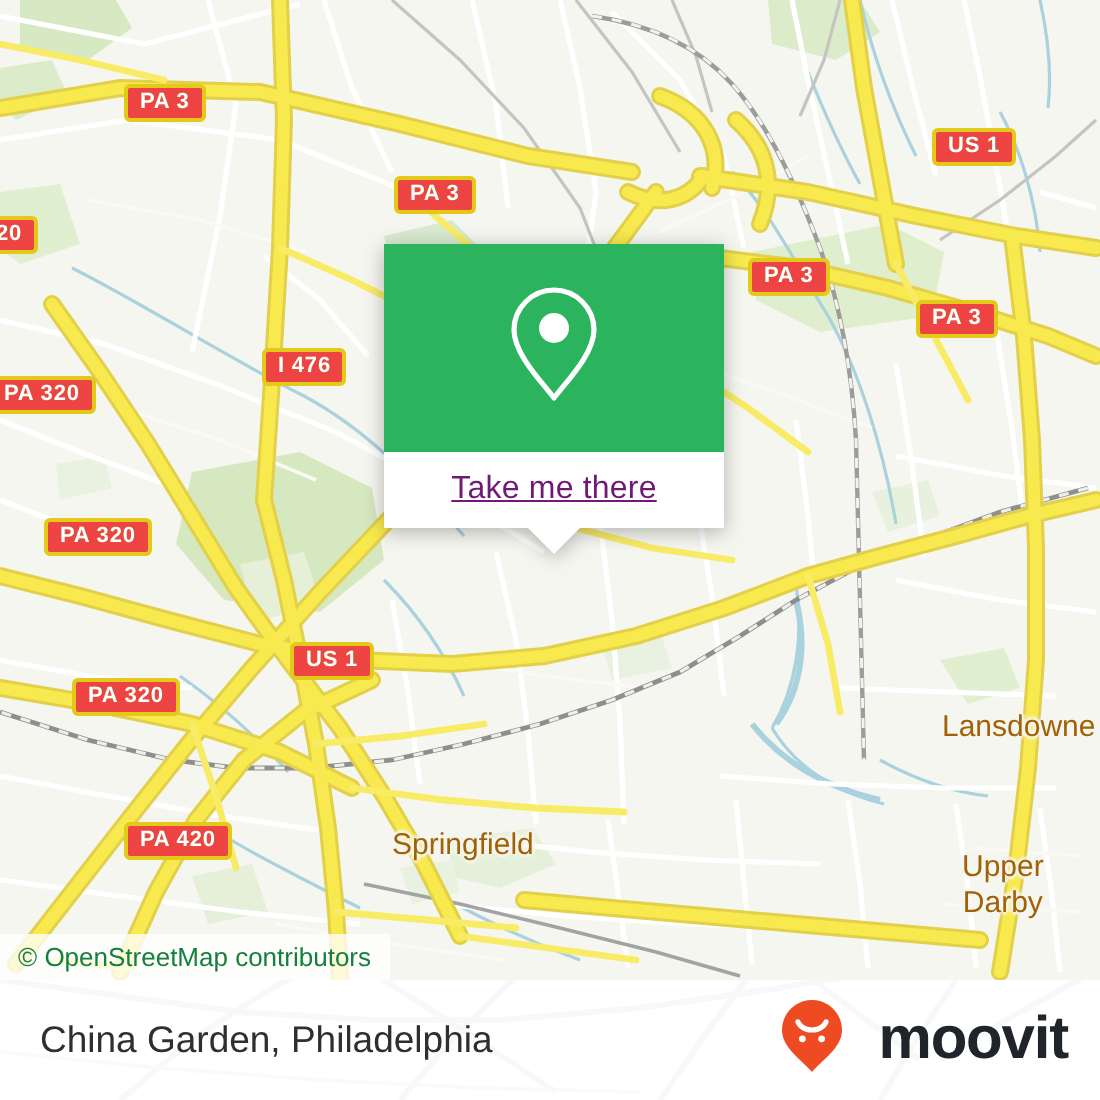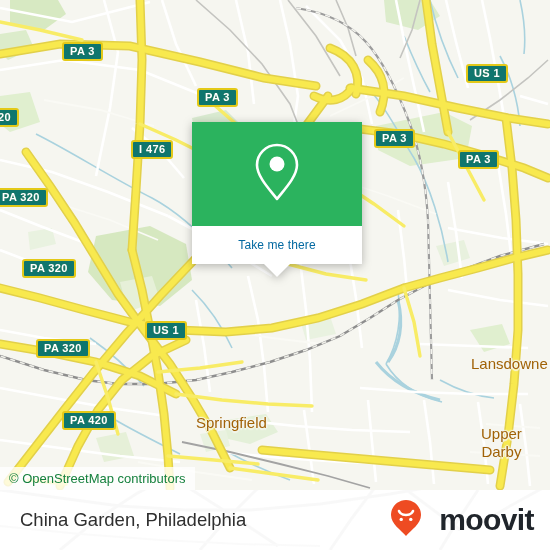--- a/index.html
+++ b/index.html
@@ -36,21 +36,21 @@
     position: absolute;
     left: 0;
     top: 0;
     display: block;
   }
 
   
   .shield {
     position: absolute;
     box-sizing: border-box;
-    background: #0f766e;
+    background: #ef4444;
     border: 2px solid #e3c918;
     border-radius: 3px;
     color: #ffffff;
     font-family: "Liberation Sans", sans-serif;
     font-weight: bold;
     font-size: 11px;
     line-height: 15px;
     height: 19px;
     padding: 0 6px;
     text-align: center;
@@ -92,24 +92,25 @@
     justify-content: center;
   }
   #popup-footer {
     background: #ffffff;
     height: 38px;
     display: flex;
     align-items: center;
     justify-content: center;
   }
   #popup-label {
-    color: #0369a1;
-    font-family: "Liberation Sans", sans-serif;
-    font-size: 12px;
+    color: #701a75;
+    font-family: "Liberation Sans", sans-serif;
+    font-size: 16px;
     letter-spacing: 0.1px;
+    text-decoration: underline;
   }
   #popup-tail {
     position: absolute;
     left: 50%;
     bottom: -13px;
     margin-left: -13px;
     width: 0;
     height: 0;
     border-left: 13px solid transparent;
     border-right: 13px solid transparent;
@@ -377,21 +378,21 @@
         <path d="M28,480 L66,484"></path>
       </g>
     </svg>
 
     <div class="shield" style="left:62px;  top:42px;">PA 3</div>
     <div class="shield" style="left:197px; top:88px;">PA 3</div>
     <div class="shield" style="left:-10px; top:108px;">20</div>
     <div class="shield" style="left:466px; top:64px;">US 1</div>
     <div class="shield" style="left:374px; top:129px;">PA 3</div>
     <div class="shield" style="left:458px; top:150px;">PA 3</div>
-    <div class="shield" style="left:131px; top:140px;">I 476</div>
+    <div class="shield" style="left:131px; top:174px;">I 476</div>
     <div class="shield" style="left:-6px;  top:188px;">PA 320</div>
     <div class="shield" style="left:22px;  top:259px;">PA 320</div>
     <div class="shield" style="left:145px; top:321px;">US 1</div>
     <div class="shield" style="left:36px;  top:339px;">PA 320</div>
     <div class="shield" style="left:62px;  top:411px;">PA 420</div>
 
     <div class="place-label" style="left:196px; top:414px;">Springfield</div>
     <div class="place-label" style="left:471px; top:355px;">Lansdowne</div>
     <div class="place-label two-line" style="left:481px; top:425px;">
       <div>Upper</div>

